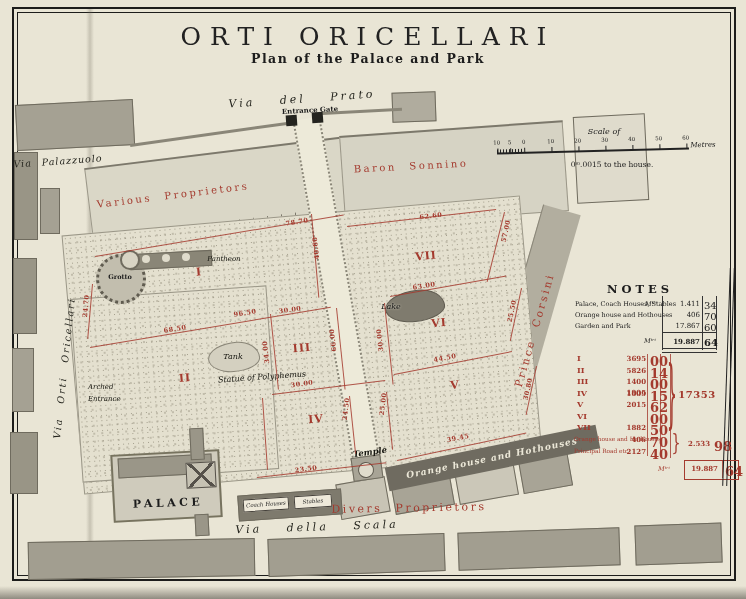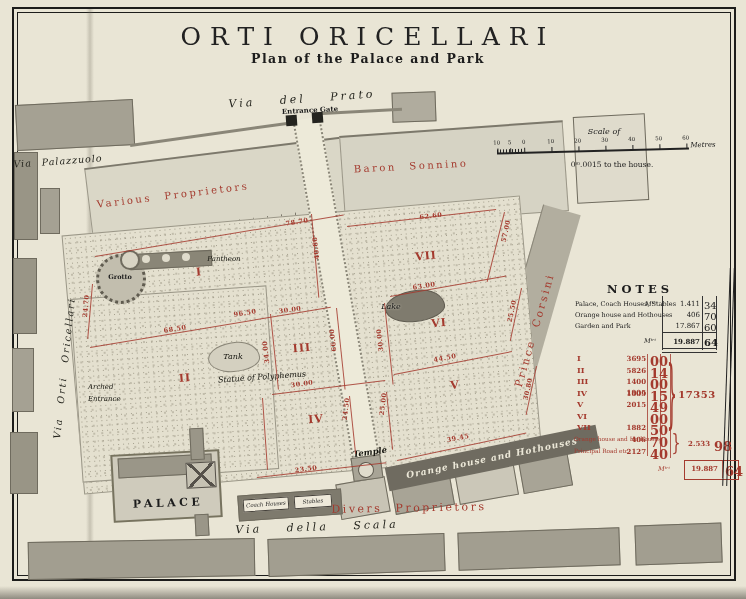--- a/index.html
+++ b/index.html
@@ -225,21 +225,21 @@
   <span class="ab tval" style="left:614px;top:366px">5826</span>
   <span class="ab tcent" style="left:650px;top:366px">14</span>
   <span class="ab tlab" style="left:577px;top:376px">III</span>
   <span class="ab tval" style="left:614px;top:377px">1400</span>
   <span class="ab tcent" style="left:650px;top:377px">00</span>
   <span class="ab tlab" style="left:577px;top:388px">IV</span>
   <span class="ab tval" style="left:614px;top:389px">1009</span>
   <span class="ab tcent" style="left:650px;top:389px">15</span>
   <span class="ab tlab" style="left:577px;top:399px">V</span>
   <span class="ab tval" style="left:614px;top:400px">2015</span>
-  <span class="ab tcent" style="left:650px;top:400px">49</span>
+  <span class="ab tcent" style="left:650px;top:400px">62</span>
   <span class="ab tlab" style="left:577px;top:411px">VI</span>
   <span class="ab tval" style="left:614px;top:388px">1905</span>
   <span class="ab tcent" style="left:650px;top:412px">00</span>
   <span class="ab tlab" style="left:577px;top:422px">VII</span>
   <span class="ab tval" style="left:614px;top:423px">1882</span>
   <span class="ab tcent" style="left:650px;top:423px">50</span>
   <span class="ab tlab-sm" style="left:574px;top:436px">Orange house and Hothouses</span>
   <span class="ab tval" style="left:614px;top:435px">406</span>
   <span class="ab tcent" style="left:650px;top:435px">70</span>
   <span class="ab tlab-sm" style="left:574px;top:448px">Principal Road etc.</span>

